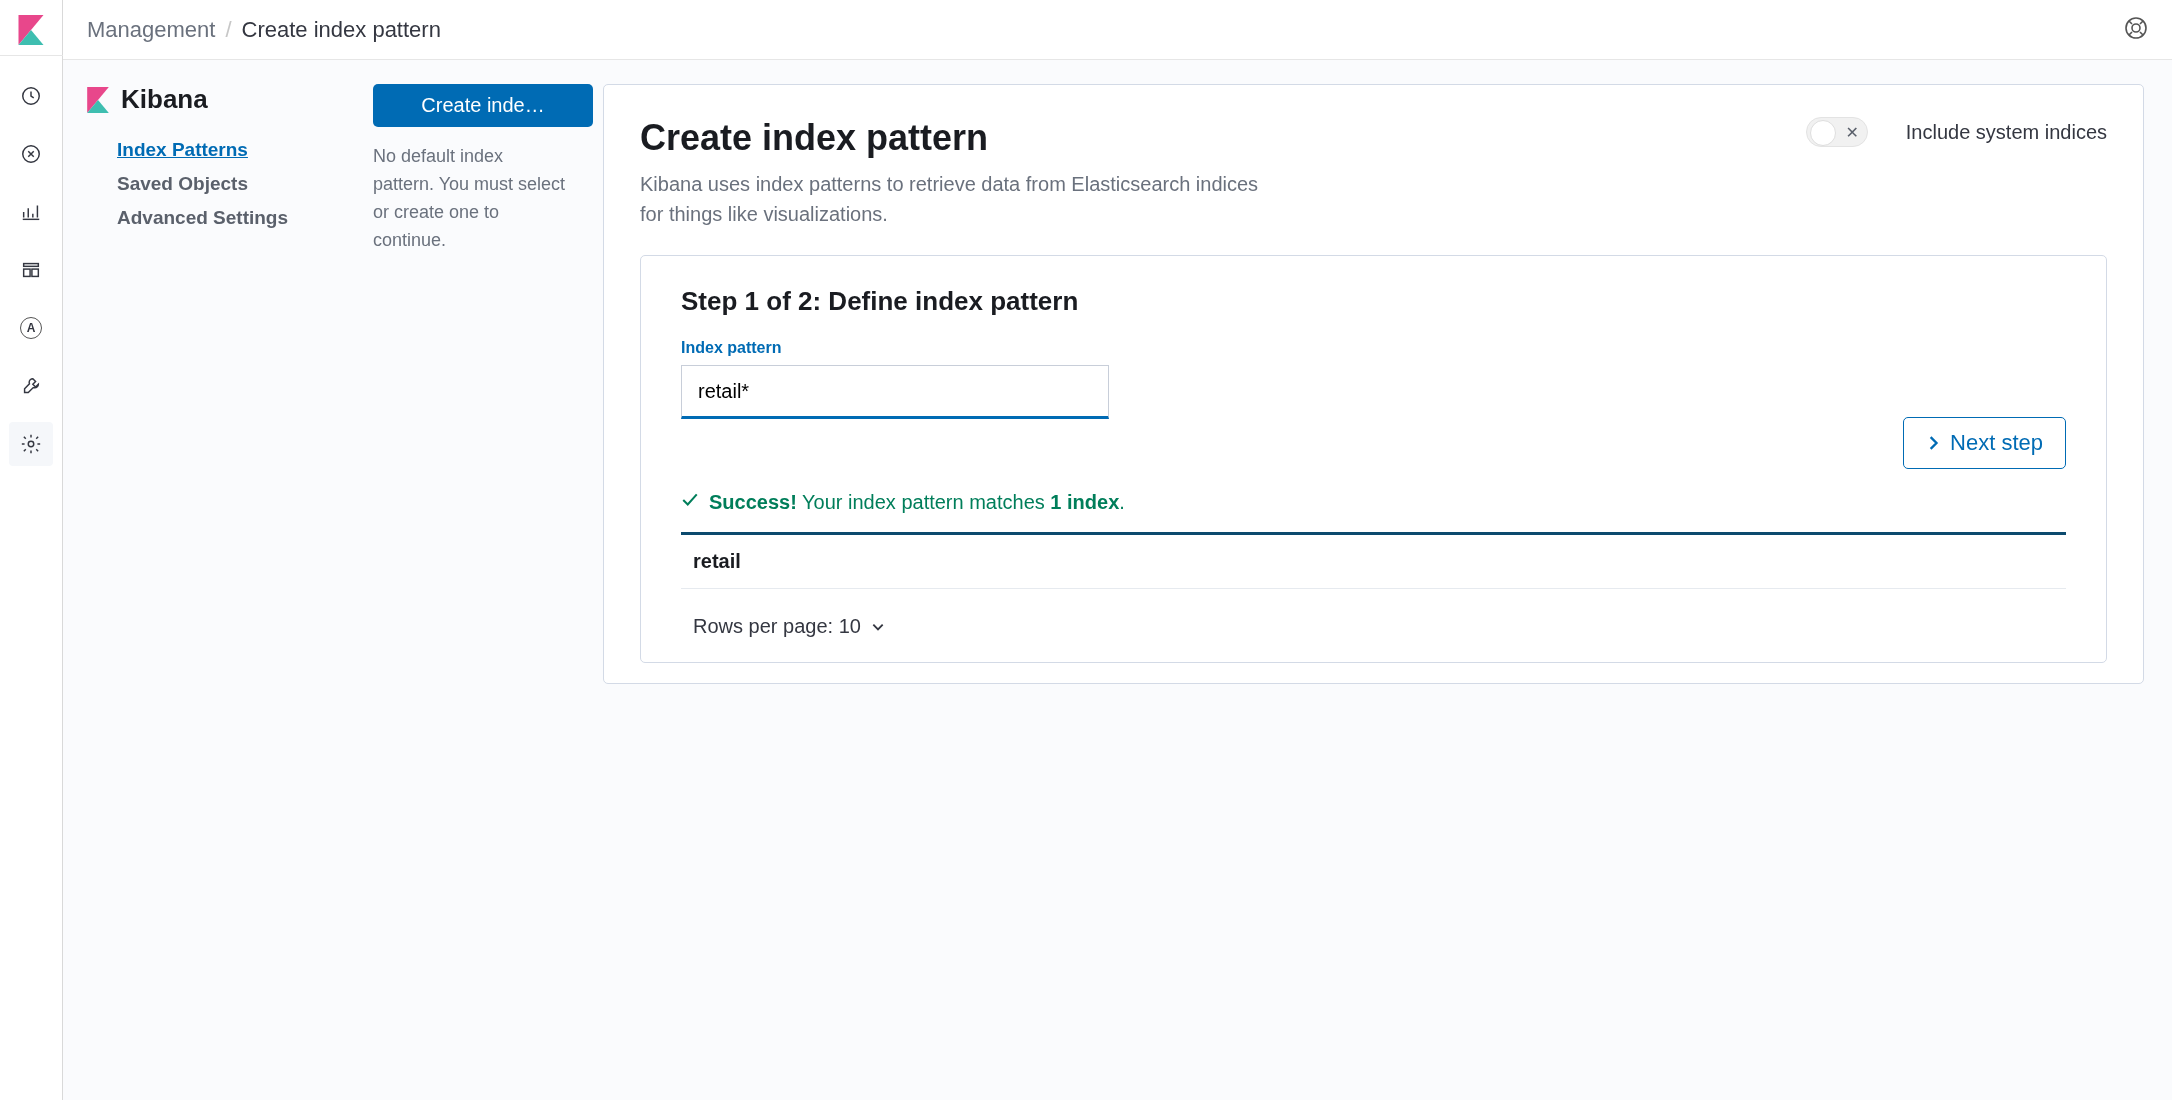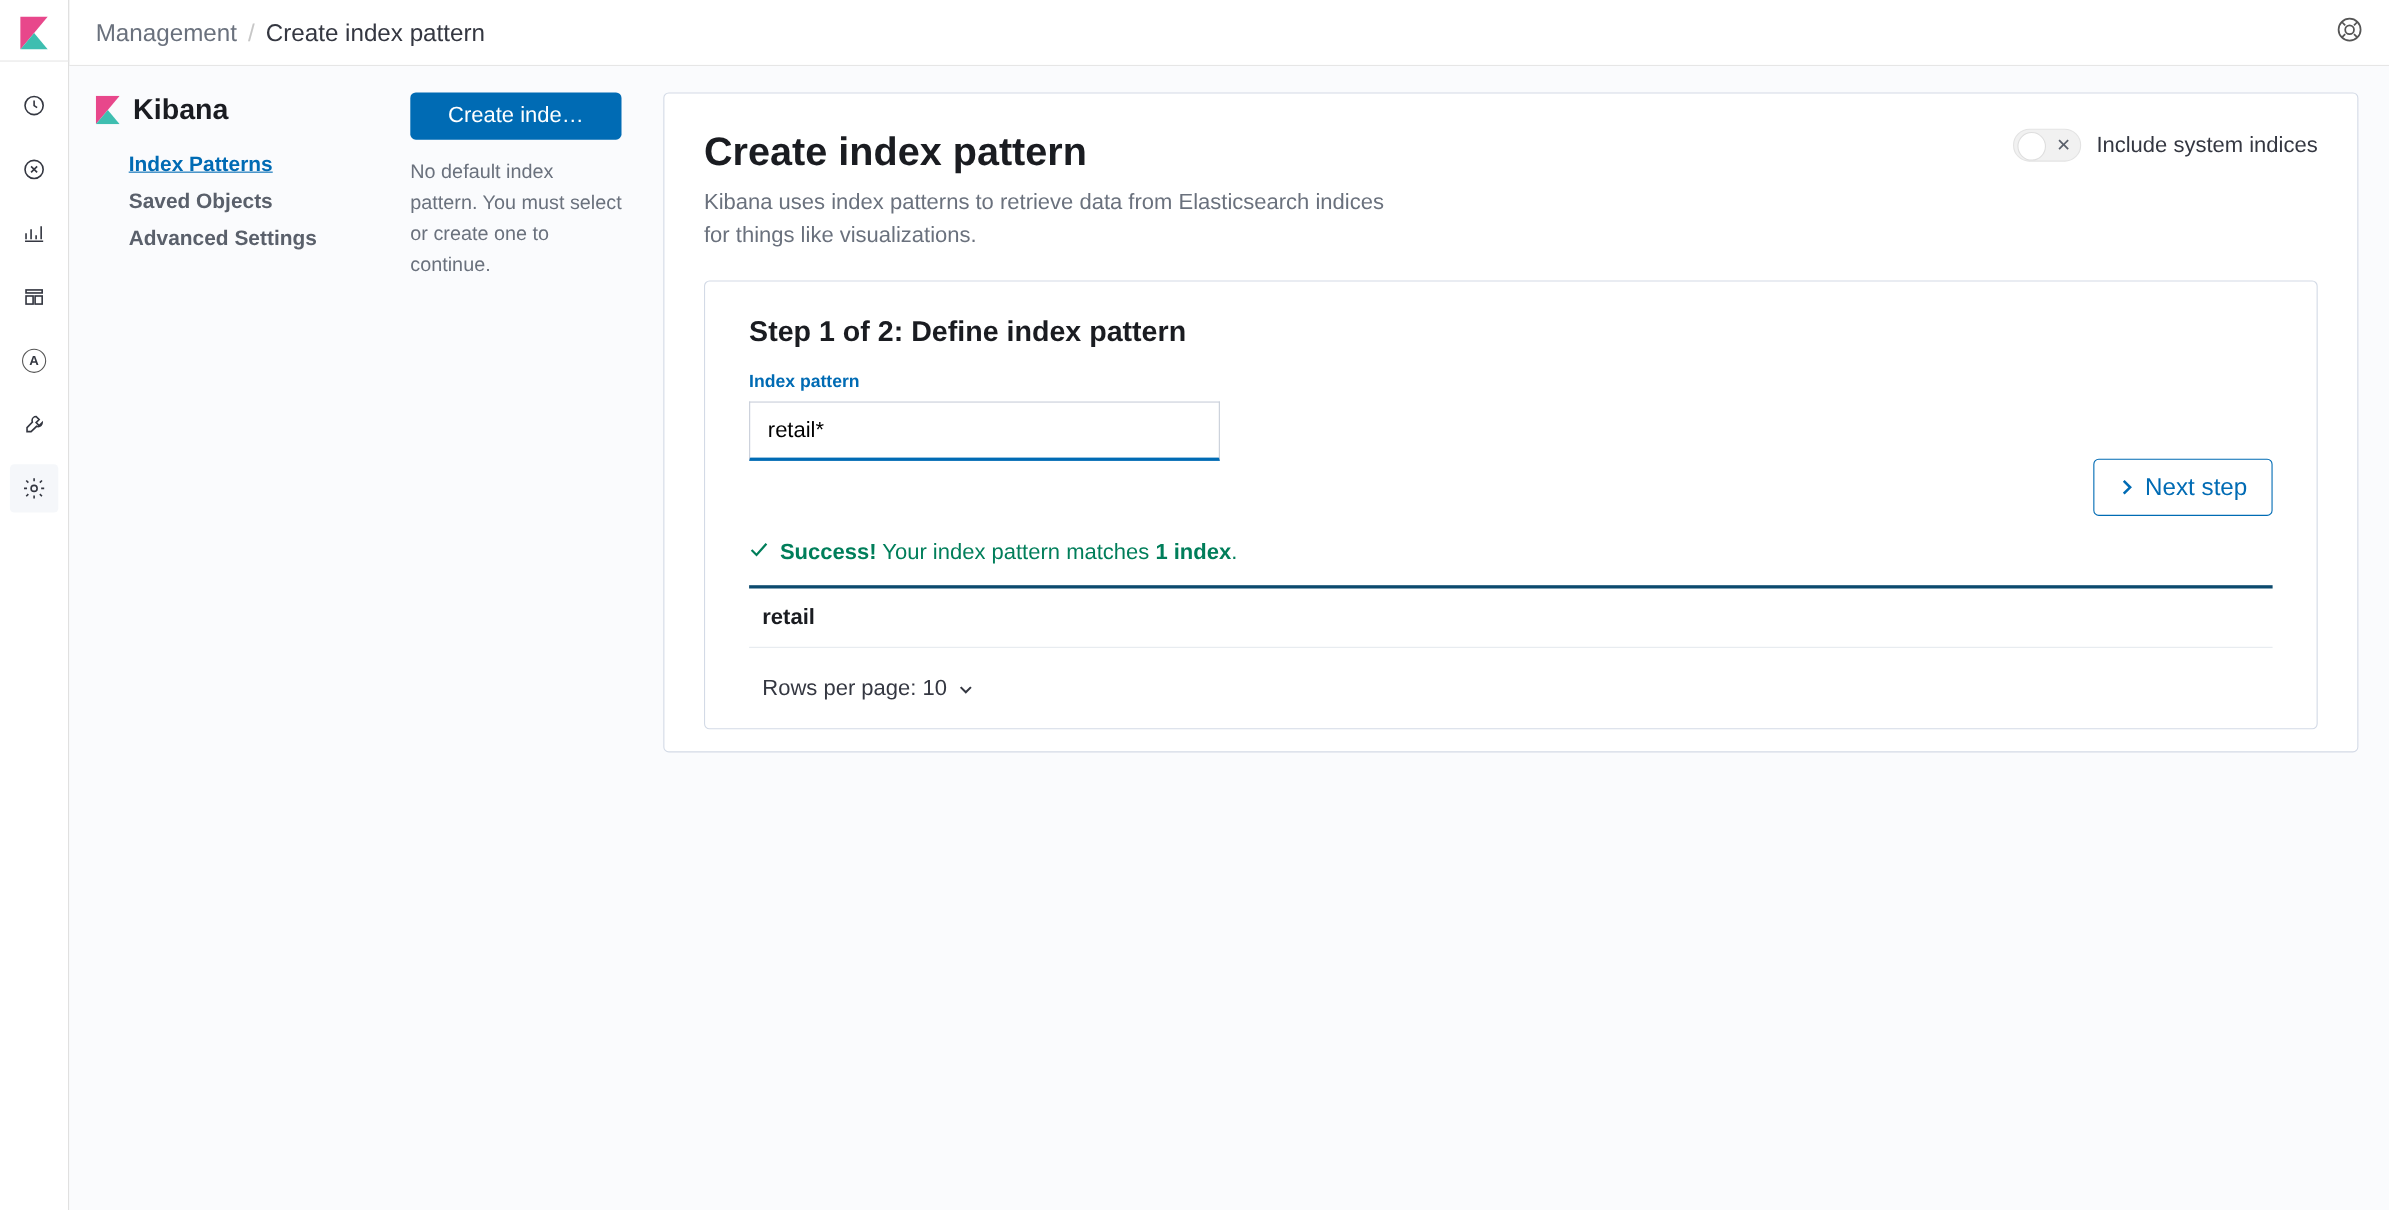--- a/index.html
+++ b/index.html
@@ -64,41 +64,41 @@
     .content { flex:1; display:flex; background:#fafbfd; min-width:0; }
     .side-col { width: 310px; padding: 24px 16px 24px 24px; }
     .side-header { display:flex; align-items:center; gap:12px; margin-bottom: 18px; }
     .side-header .kibana-logo { width:22px; height:26px; }
     .side-header .title { font-size: 26px; font-weight: 700; color:#1a1c21; }
     .side-link { font-size: 19px; padding: 6px 0 6px 30px; color:#5a606b; cursor:pointer;font-weight:bold; }
     .side-link.active { color:#006bb4; text-decoration: underline; }
 
     .action-col { width: 210px; padding: 24px 10px 24px 0; }
     .btn-primary {
-      width: 192px;
+      width: 220px;
       background: #006bb4; color:#fff; border:none;
       padding: 10px 10px; font-size: 20px; border-radius: 5px;
       text-align: center; cursor: pointer;
       white-space: nowrap; overflow: hidden; text-overflow: ellipsis;
     }
     .notice {
       margin-top: 16px; font-size: 18px; color:#6a717d; line-height: 1.55;
       padding-right: 4px;
     }
 
     .panel-col { flex:1; padding: 24px 28px 40px 20px; min-width:0; }
     .panel {
       background:#fff; border:1px solid #d3dae6; border-radius:5px;
       padding: 32px 36px 20px;
     }
     .panel-head { display:flex; justify-content:space-between; align-items:flex-start; gap:24px; }
     .panel-title { font-size: 36px; color:#1a1c21; margin-bottom: 10px; }
     .panel-desc { font-size: 20px; color:#6a717d; max-width: 620px; line-height:1.5; }
     .include-sys { display:flex; align-items:center; gap:14px; }
-    .include-sys .label { font-size:20px; color:#343741; text-align:right; line-height:1.4; }
+    .include-sys .label { font-size:20px; color:#343741; text-align:right; line-height:1.4;margin-left:24px; }
     .switch {
       width: 62px; height: 30px; border-radius: 30px;
       background:#f1f1f1; border:1px solid #e3e3e3;
       position:relative; cursor:pointer;
       display:flex; align-items:center; justify-content:flex-end; padding-right:8px;
     }
     .switch::before {
       content:""; position:absolute; left:3px; top:2px;
       width:24px; height:24px; border-radius:50%;
       background:#fff; border:1px solid #dedede;

